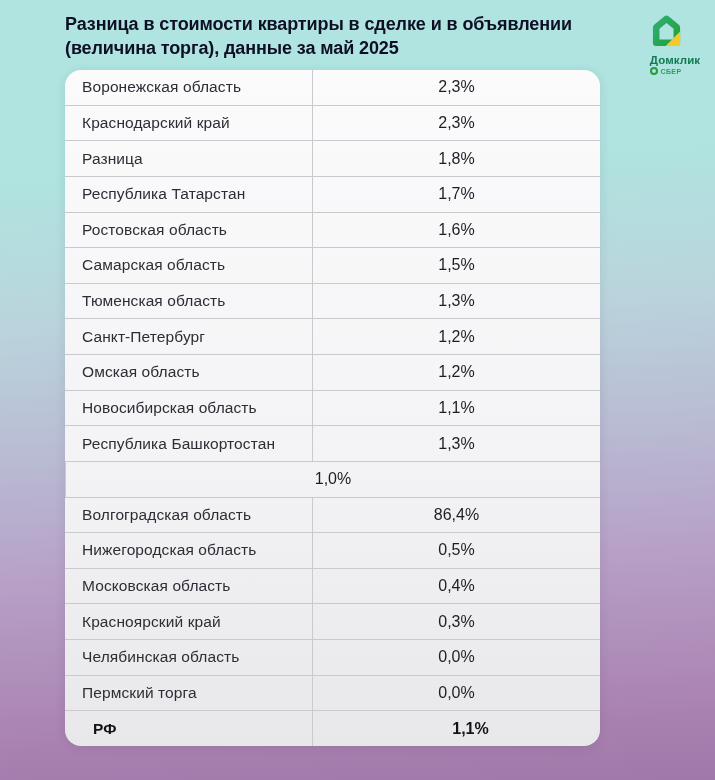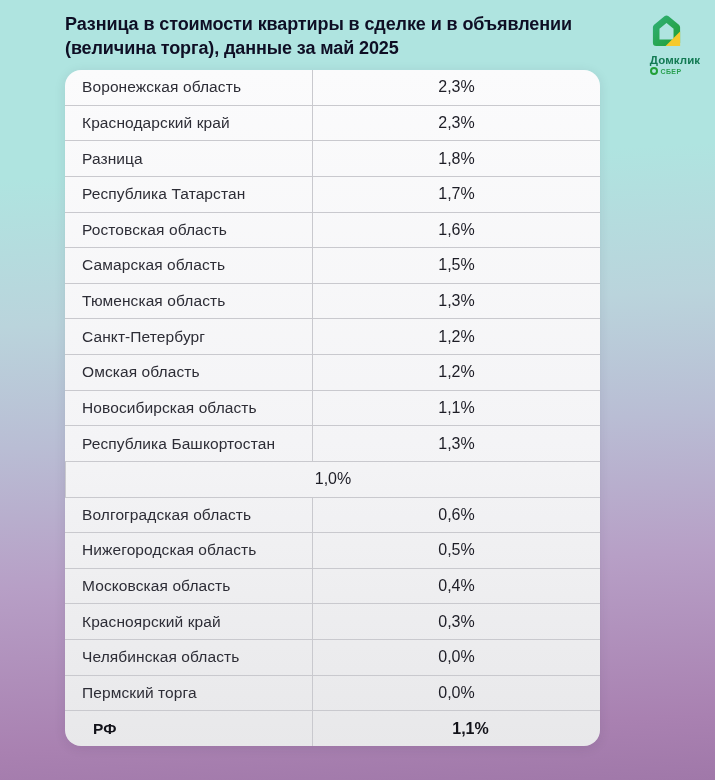--- a/index.html
+++ b/index.html
@@ -138,21 +138,21 @@
       </div>
       <div class="row">
         <div class="cell region">Республика Башкортостан</div>
         <div class="cell value">1,3%</div>
       </div>
       <div class="row">
         <div class="cell value">1,0%</div>
       </div>
       <div class="row">
         <div class="cell region">Волгоградская область</div>
-        <div class="cell value">0,6%</div>
+        <div class="cell value">86,4%</div>
       </div>
       <div class="row">
         <div class="cell region">Нижегородская область</div>
         <div class="cell value">0,5%</div>
       </div>
       <div class="row">
         <div class="cell region">Московская область</div>
         <div class="cell value">0,4%</div>
       </div>
       <div class="row">

